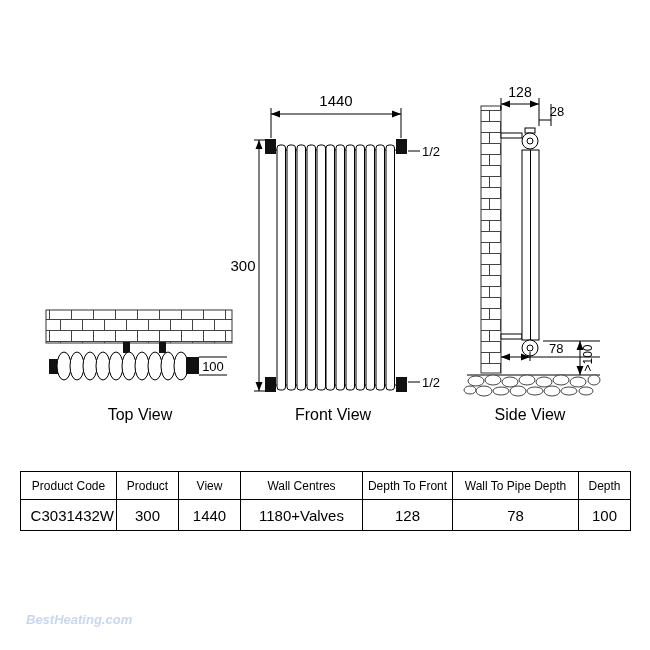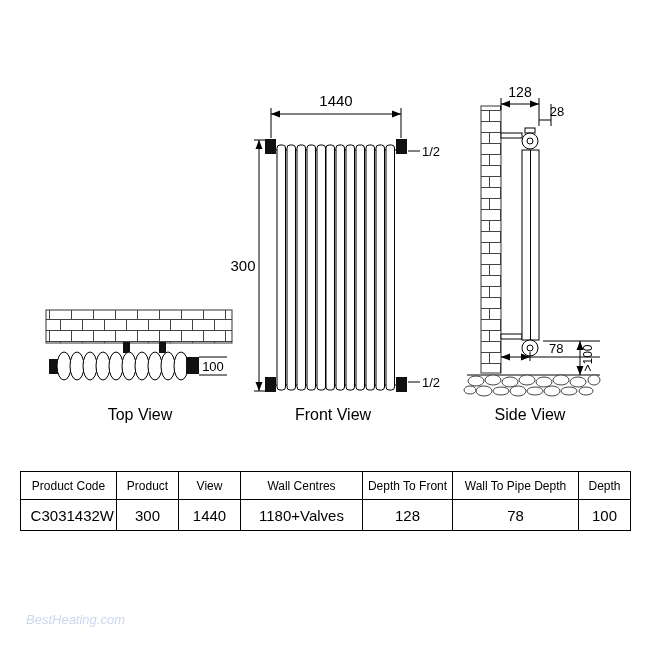--- a/index.html
+++ b/index.html
@@ -22,21 +22,21 @@
     text-align: center; color: #000;
     font-size: 12px; padding: 1px 2px;
     white-space: nowrap; overflow: hidden;
     height: 25px;
   }
   table.spec tr.data td { font-size: 15px; height: 28px; }
   table.spec td.pcode { text-align: right; padding-left: 2px; }
 
   .watermark {
     position: absolute; left: 26px; top: 612px;
-    font-size: 13px; font-style: italic; font-weight: normal;
+    font-size: 13px; font-style: italic; font-weight: bold;
     color: #9bb9dd; opacity: 0.55;
   }
 </style>
 </head>
 <body>
 
 <div class="page">
 
   <svg width="650" height="465" viewBox="0 0 650 465">
     <defs>

